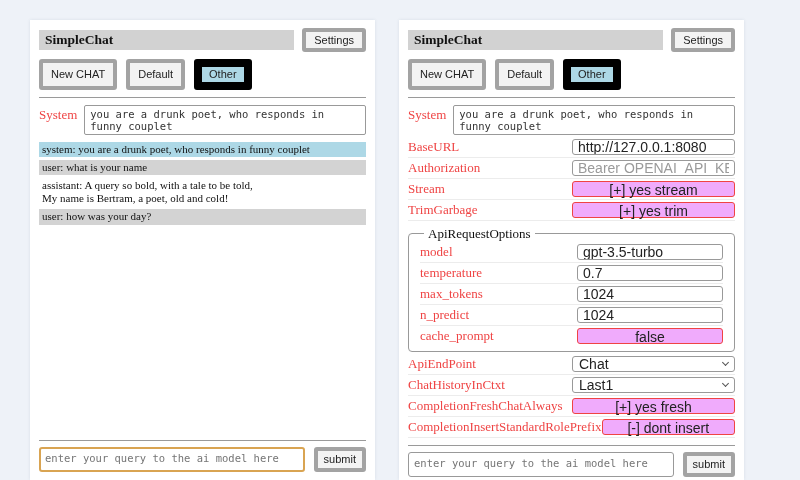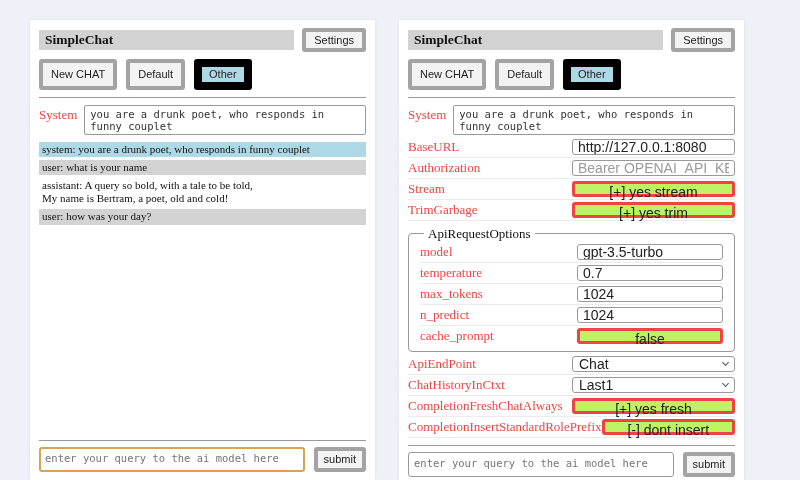--- a/index.html
+++ b/index.html
@@ -32,21 +32,21 @@
   .msg.role-system { background:#add8e6; }
   .msg.role-user { background:#d3d3d3; }
   .msg.role-assistant { background:#ffffff; }
 
   .settings-list { margin-top:2px; }
   .setting-row { display:flex; justify-content:space-between; align-items:center;
                  padding:2px 0; border-bottom:1px solid #ececec; min-height:21px; }
   .ctl { width:163px; height:16px; font-family:"Liberation Sans", sans-serif; font-size:14px; }
   input.ctl { border:1px solid #999; border-radius:3px; padding:1px 5px; color:#222; outline:none; }
   input.ctl::placeholder { color:#9a9a9a; }
-  button.ctl { background:#bef264; border:3px solid #ef4444; border-radius:3px; color:#222; }
+  button.ctl { background:#f0abfc; border:1px solid #ef4444; border-radius:3px; color:#222; }
   .selectbox { border:1px solid #999; border-radius:3px; background:#fff; display:flex;
                align-items:center; justify-content:space-between; padding:0 6px; color:#222; }
   .chev { width:5px; height:5px; border-right:1.4px solid #555; border-bottom:1.4px solid #555;
           transform:rotate(45deg); margin-top:-2px; }
 
   fieldset.aro { margin:5px 0 2px; border:1px solid #999; border-radius:4px; padding:0 11px 4px; }
   fieldset.aro legend { font-size:13px; padding:0 4px; margin-left:4px; color:#111; }
   fieldset.aro .ctl { width:146px; }
   fieldset.aro .setting-row:last-child { border-bottom:none; }
 

